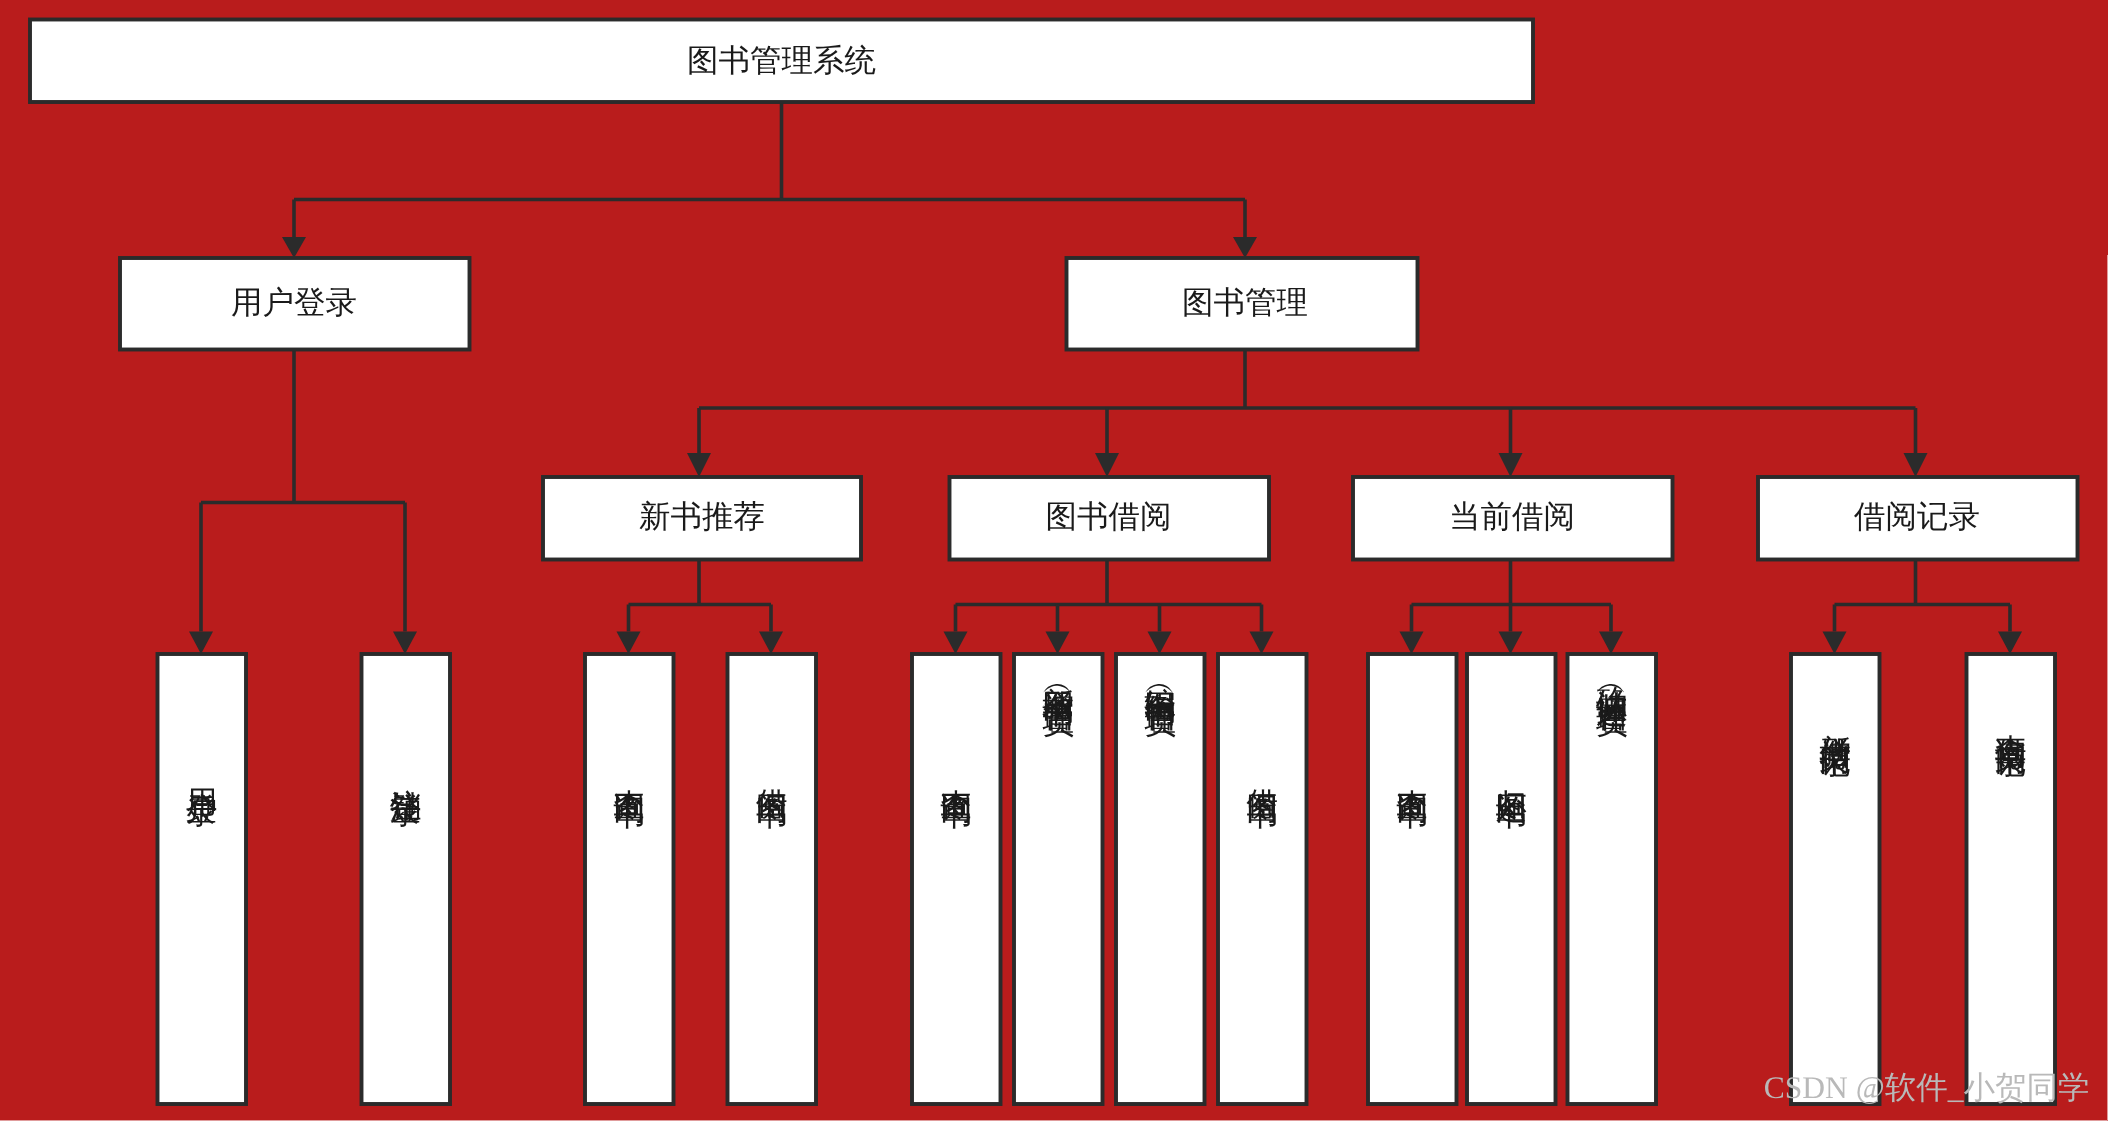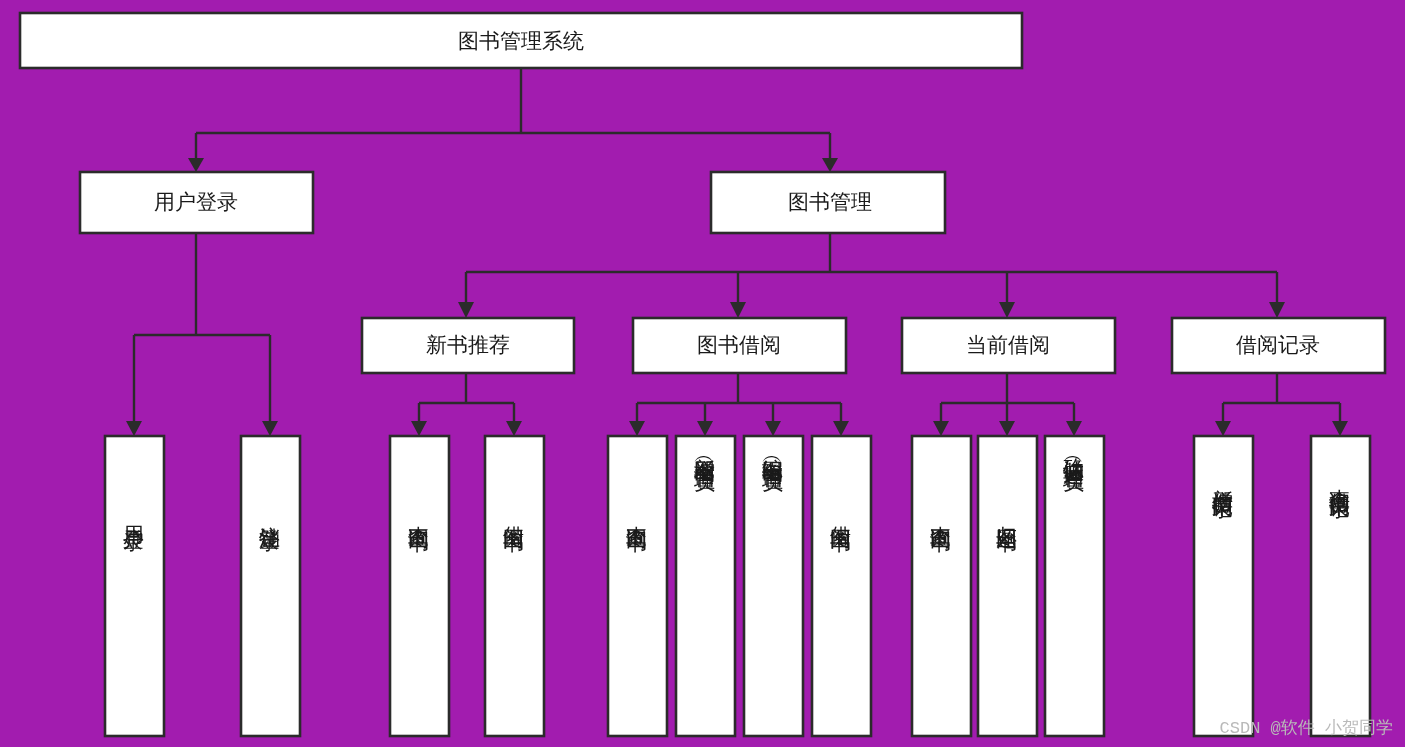--- a/index.html
+++ b/index.html
@@ -8,21 +8,21 @@
     padding: 0;
     background: #ffffff;
   }
   body {
     font-family: "Liberation Sans", "DejaVu Sans", sans-serif;
   }
   #diagram-root {
     position: relative;
     width: 1405px;
     height: 747px;
-    background: #a21caf;
+    background: #b91c1c;
     overflow: hidden;
   }
   svg#flow-svg {
     position: absolute;
     top: 0;
     left: 0;
     width: 1405px;
     height: 747px;
     display: block;
   }
@@ -53,22 +53,22 @@
     fill: none;
   }
   .arrow-head {
     fill: #2b2b2b;
     stroke: none;
   }
   .watermark {
     position: absolute;
     right: 12px;
     bottom: 8px;
-    font-family: Liberation Mono, monospace;
-    font-size: 17px;
+    font-family: Liberation Serif, serif;
+    font-size: 21px;
     color: #b9b9b9;
     white-space: nowrap;
     user-select: none;
   }
 </style>
 </head>
 <body>
 
 <div id="diagram-root">
 

